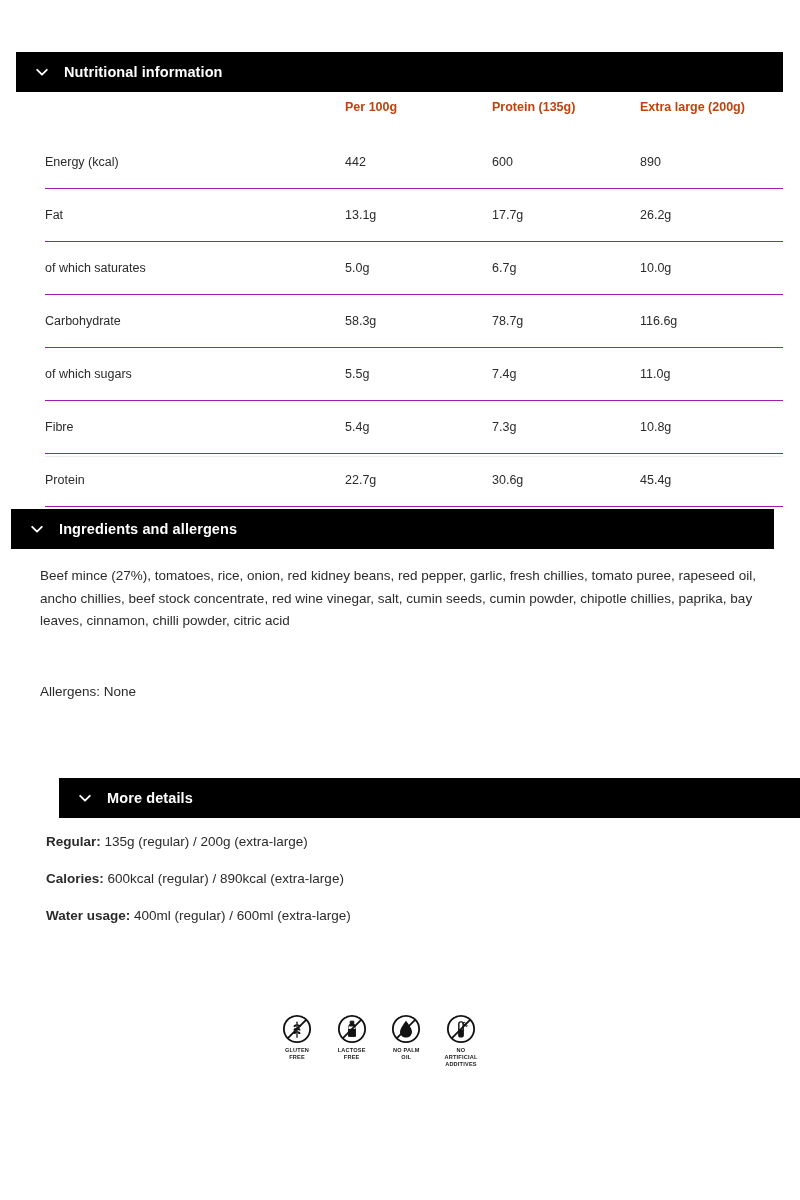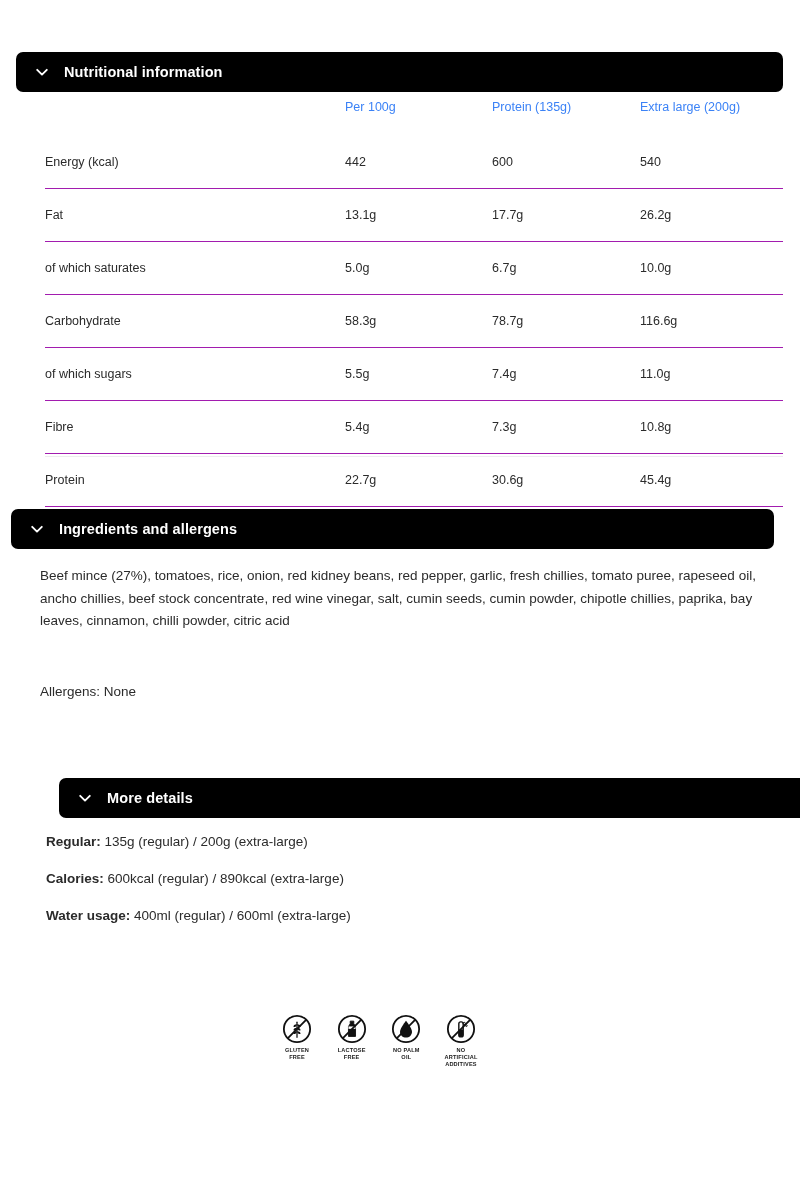--- a/index.html
+++ b/index.html
@@ -24,21 +24,20 @@
   
   .section-header {
     position: absolute;
     background: #000000;
     color: #ffffff;
     display: flex;
     align-items: center;
     height: 40px;
     padding-left: 18px;
     box-sizing: border-box;
-    border-radius: 7px;
   }
   .section-header .chev {
     display: inline-flex;
     align-items: center;
     justify-content: center;
     width: 16px;
     height: 16px;
     margin-right: 14px;
     flex: none;
   }
@@ -59,23 +58,23 @@
   .nutri-table {
     position: absolute;
     left: 45px;
     top: 100px;
     width: 738px;
     border-collapse: collapse;
     font-size: 12.5px;
     color: #2b2b2b;
   }
   .nutri-table th {
-    font-weight: normal;
+    font-weight: bold;
     text-align: left;
-    color: #3b82f6;
+    color: #c2410c;
     font-size: 12.5px;
     padding: 0 0 22px 0;
     vertical-align: top;
   }
   .nutri-table td {
     padding: 19px 0 19px 0;
     border-top: 1px solid #a21caf;
     vertical-align: middle;
     white-space: nowrap;
   }
@@ -176,21 +175,21 @@
         <th class="col-v1">Per 100g</th>
         <th class="col-v2">Protein (135g)</th>
         <th class="col-v3">Extra large (200g)</th>
       </tr>
     </thead>
     <tbody>
       <tr>
         <td>Energy (kcal)</td>
         <td>442</td>
         <td>600</td>
-        <td>540</td>
+        <td>890</td>
       </tr>
       <tr>
         <td>Fat</td>
         <td>13.1g</td>
         <td>17.7g</td>
         <td>26.2g</td>
       </tr>
       <tr>
         <td class="indent">of which saturates</td>
         <td>5.0g</td>

